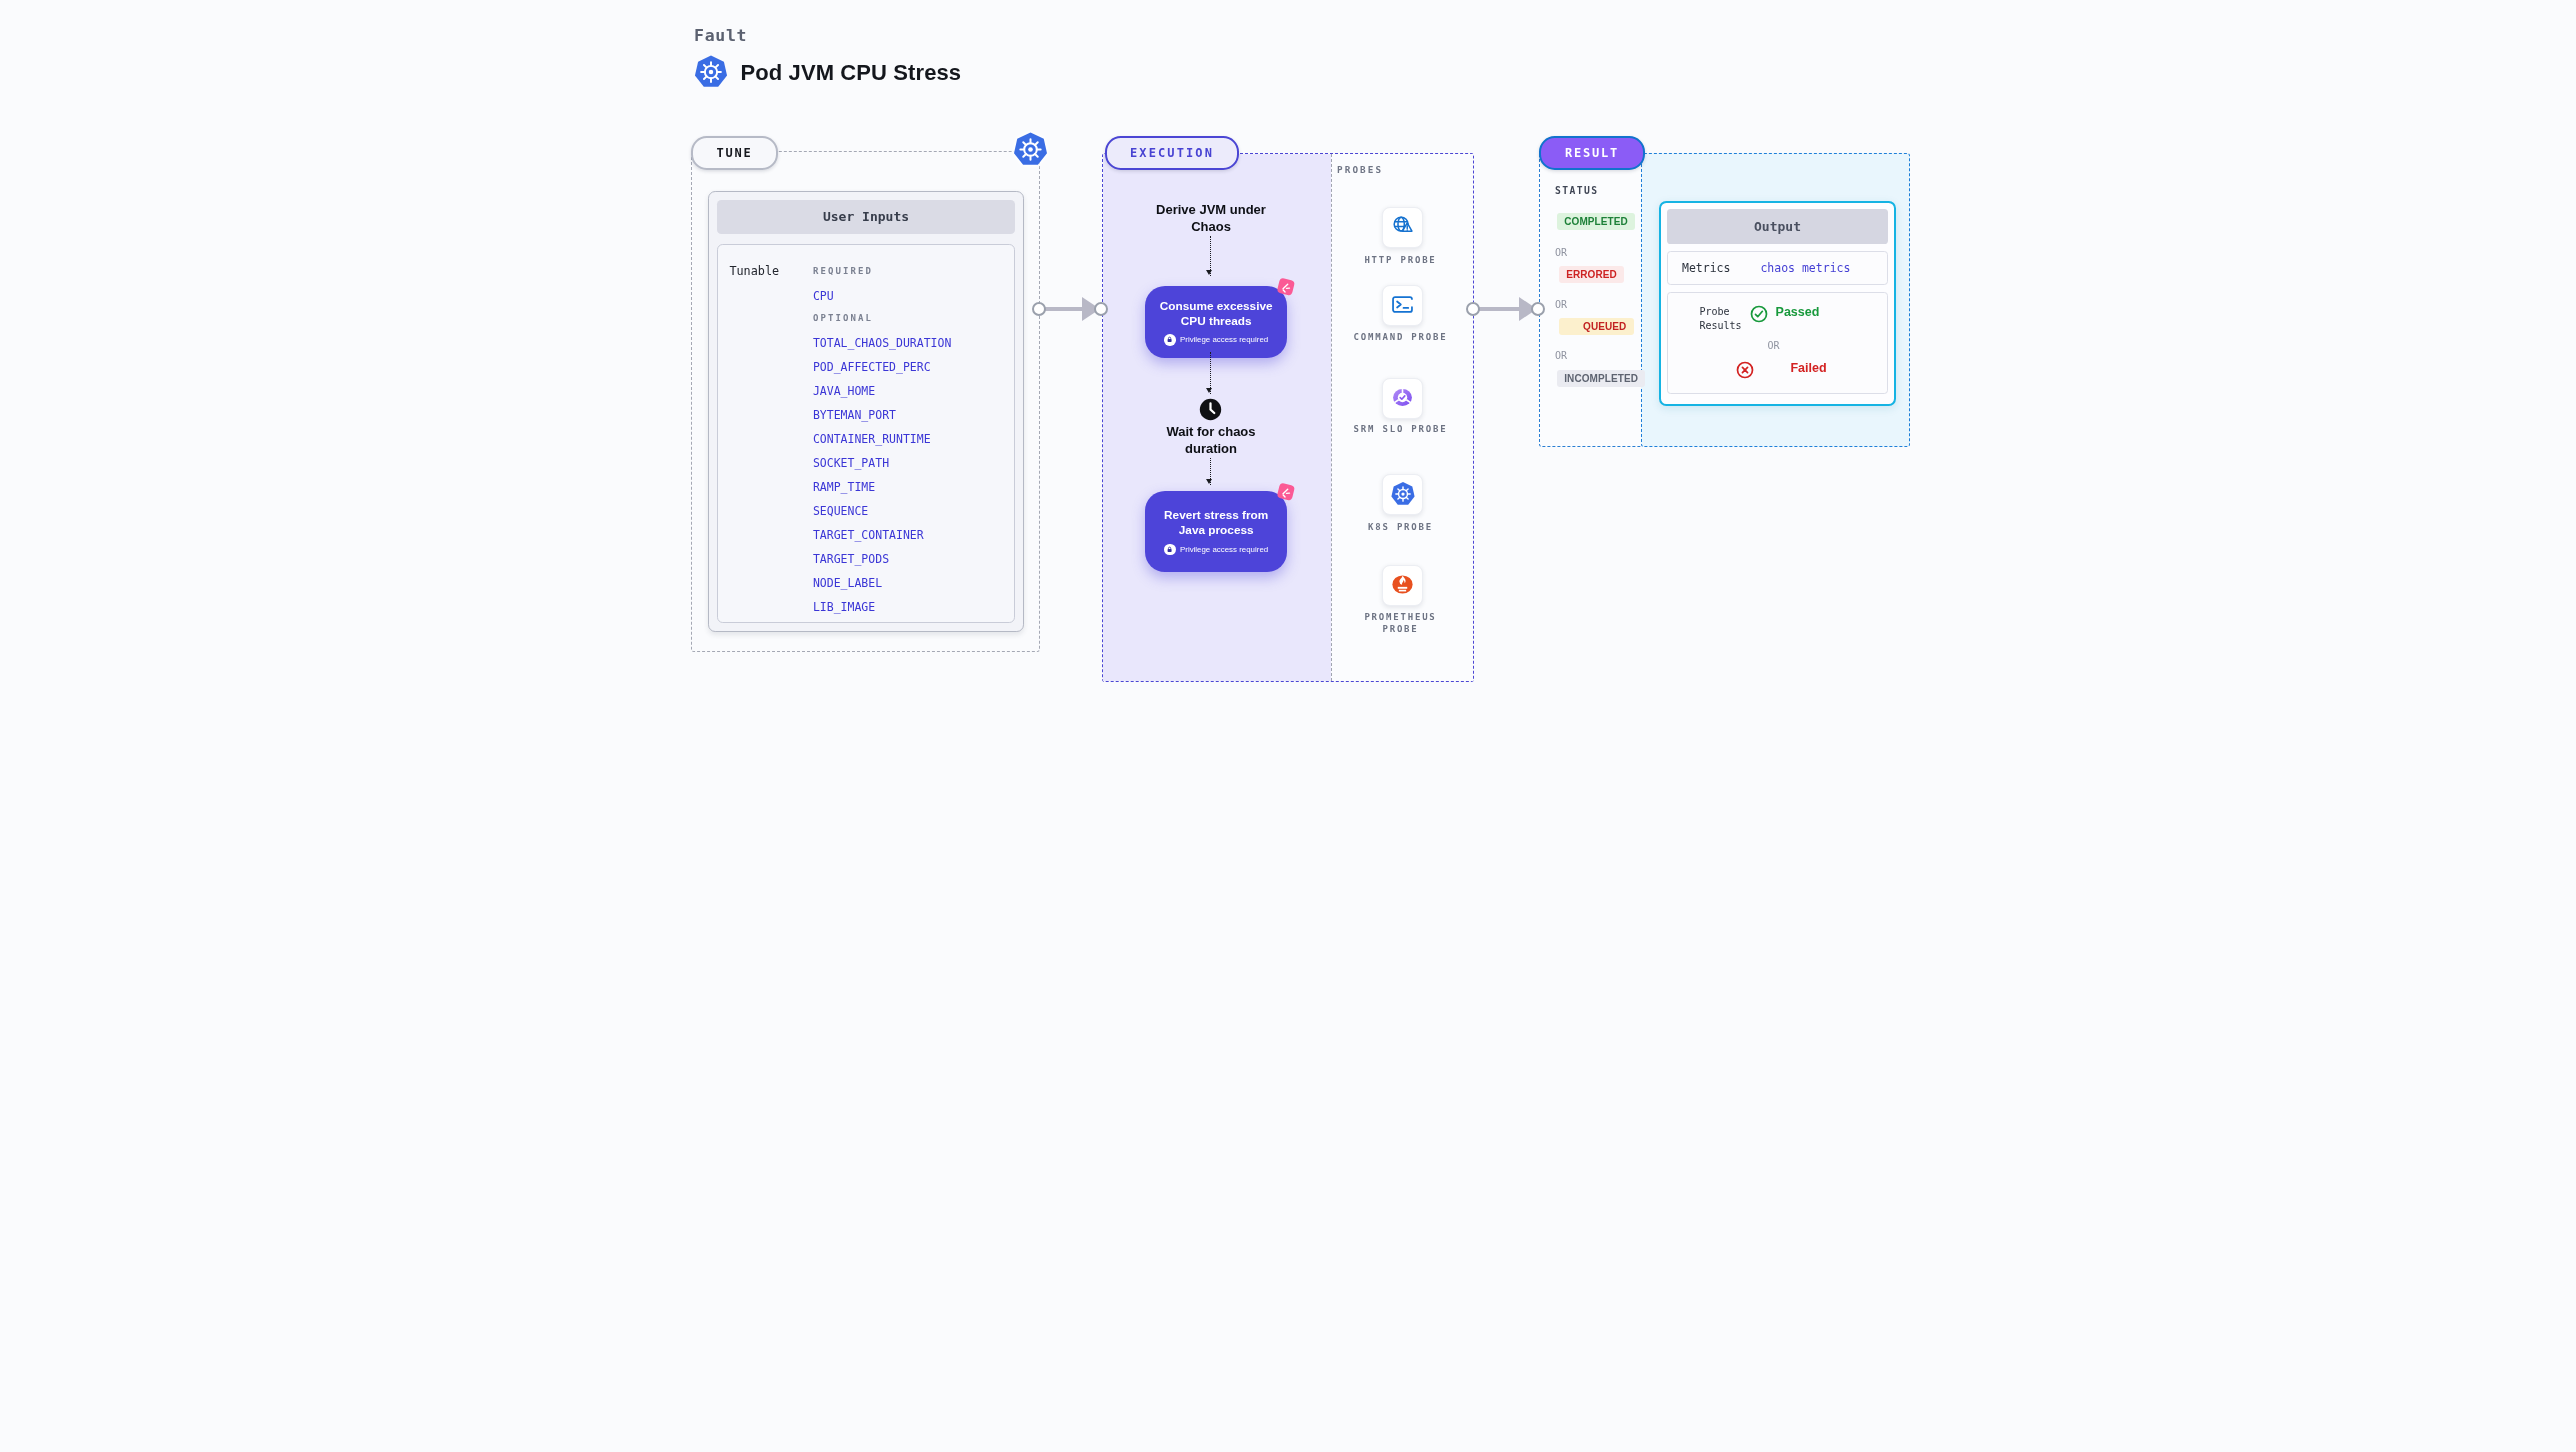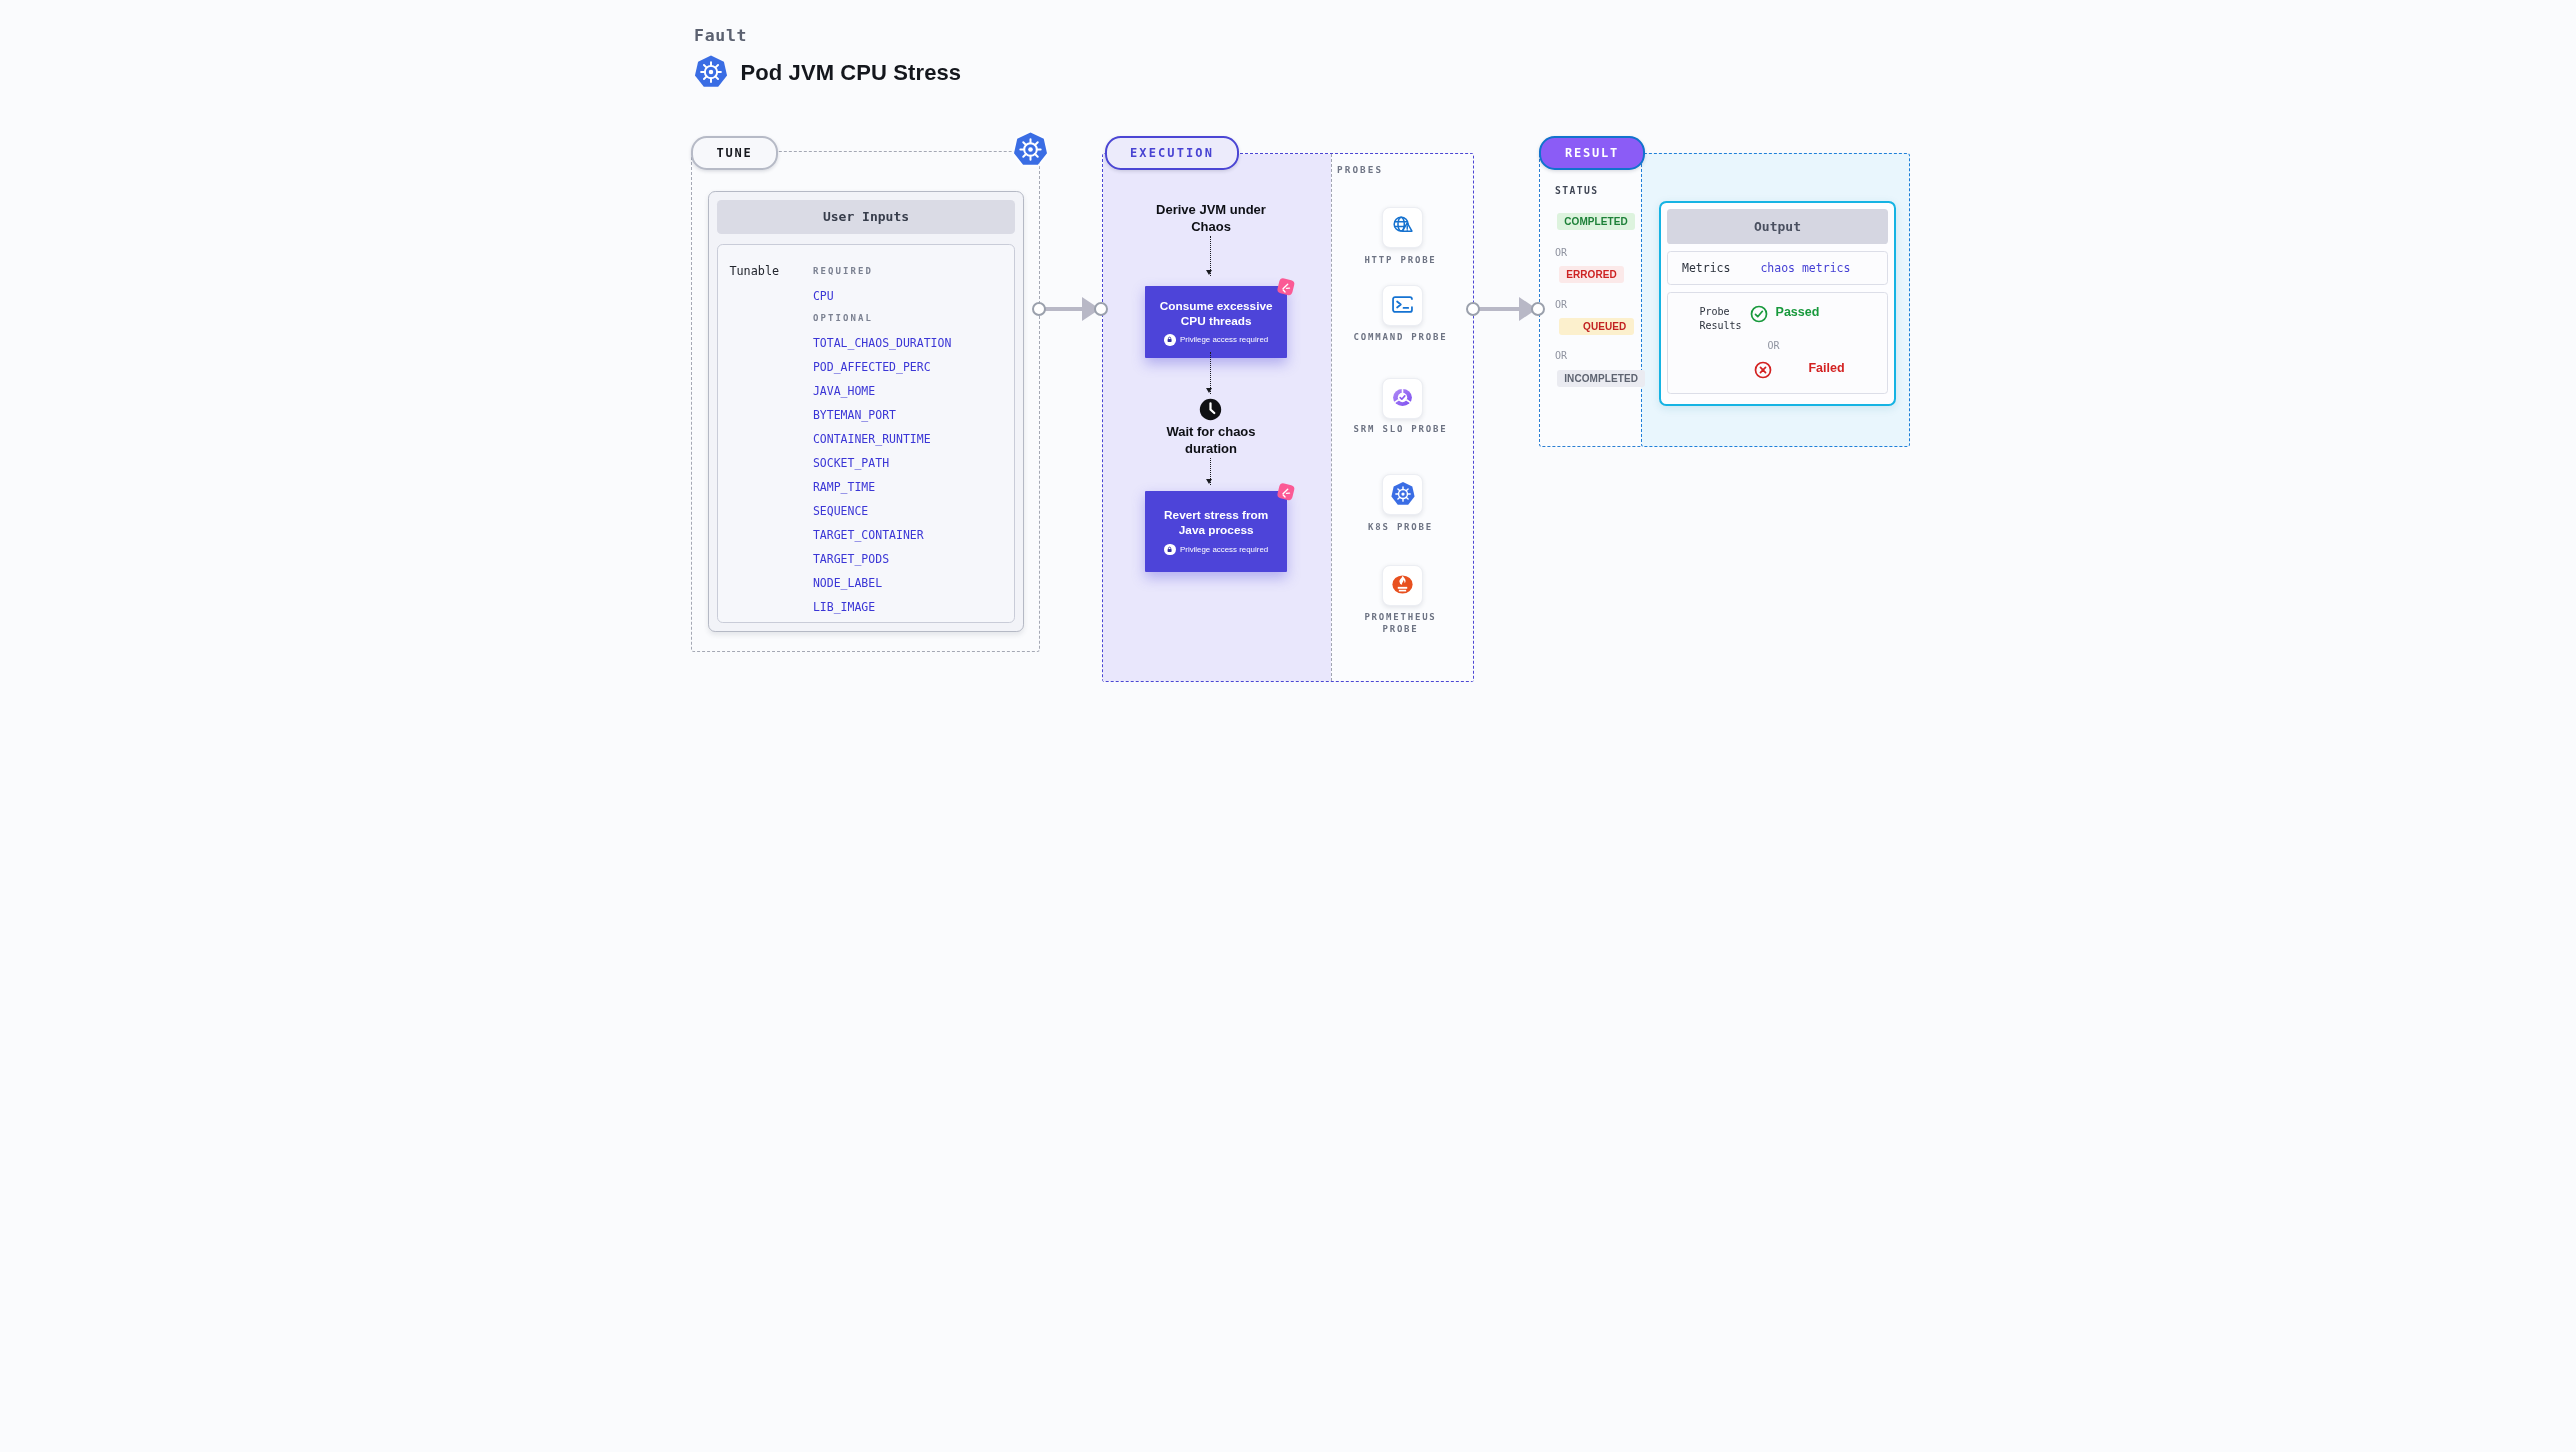--- a/index.html
+++ b/index.html
@@ -65,21 +65,21 @@
              border-top:12px solid transparent; border-bottom:12px solid transparent; border-left:18px solid #b8b8c6; }
   .fa-dot  { position:absolute; width:10px; height:10px; border-radius:50%; background:#fff; border:2.1px solid #9aa0ac; top:5px; }
   .fa-dot.start { left:-5.7px; } .fa-dot.end { right:-6.4px; }
 
   
   .step-text { position:absolute; text-align:center; font-size:13px; font-weight:bold; color:#0d0f14; line-height:1.3; z-index:3;}
   .dot-arrow { position:absolute; width:0; border-left:1.8px dotted #191b20; z-index:3;}
   .dot-arrow::after { content:''; position:absolute; bottom:-2.1px; left:-4.7px;
     border:3.6px solid transparent; border-top:5.7px solid #191b20; }
   .chaos-node {
-    position:absolute; background:#4d44d9; border-radius:1px; z-index:3;
+    position:absolute; background:#4d44d9; border-radius:20px; z-index:3;
     box-shadow:0 5.7px 13px rgba(77,68,217,.35); color:#fff; text-align:center;
     display:flex; flex-direction:column; align-items:center; justify-content:center; gap:5.7px; padding:7.2px 5.7px;
   }
   .node-text { font-size:11.8px; font-weight:bold; line-height:1.25; width:122px; }
   .priv-row { display:flex; align-items:center; gap:4.3px; }
   .priv-circle { width:11.5px; height:11.5px; border-radius:50%; background:#fff; display:flex; align-items:center; justify-content:center; }
   .priv-text { font-size:7.9px; color:#fff; }
   .chaos-badge { position:absolute; top:-8.6px; right:-7.9px; transform:rotate(14deg); z-index:4;}
   .clock-wrap { position:absolute; z-index:3; }
 
@@ -107,21 +107,21 @@
   .output-header { position:absolute; left:6.4px; right:6.4px; top:6.4px; height:35px;
     background:#d5d6e1; border-radius:3.6px; display:flex; align-items:center; justify-content:center;
     font-size:13px; color:#4a5060; font-weight:700; }
   .out-row { position:absolute; left:6.4px; right:6.4px; background:#fcfcfe; border:1.1px solid #dcdee8; border-radius:3.6px; }
   .row-metrics { top:48px; height:32px; }
   .row-probe { top:89px; height:100px; }
   .metrics-label { position:absolute; left:13.6px; top:8.6px; font-size:11.5px; color:#2b313c; }
   .metrics-value { position:absolute; left:92px; top:8.6px; font-size:11.5px; color:#443fd4; }
   .probe-results-label { position:absolute; left:31px; top:11.5px; width:64px; font-size:10px; color:#2b313c; line-height:1.45; }
   .pf-row { position:absolute; display:flex; align-items:flex-start; gap:7.2px; }
-  .pf-passed { left:82px; top:12px; } .pf-failed { left:86px; top:68px;gap:36px; }
+  .pf-passed { left:82px; top:12px; } .pf-failed { left:68px; top:68px;gap:36px; }
   .pf-text-pass { font-size:12.5px; font-weight:bold; color:#18993c; }
   .pf-text-fail { font-size:12.5px; font-weight:bold; color:#d32222; }
   .or-inside { left:99px; top:47px; }
 </style>
 </head>
 <body>
 
 <div class="page">
 
   <div class="abs eyebrow mono">Fault</div>

